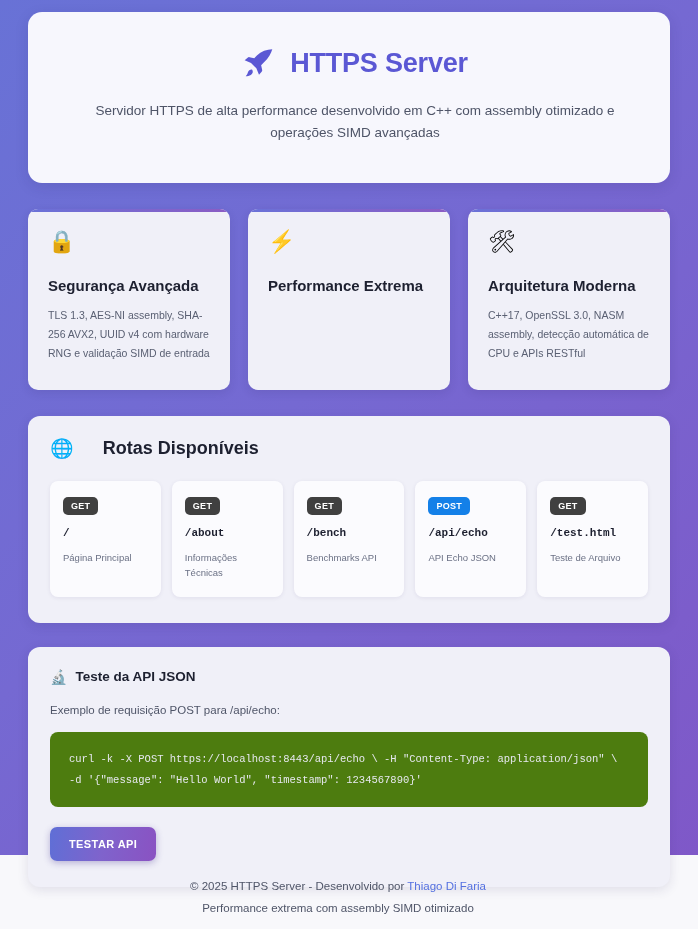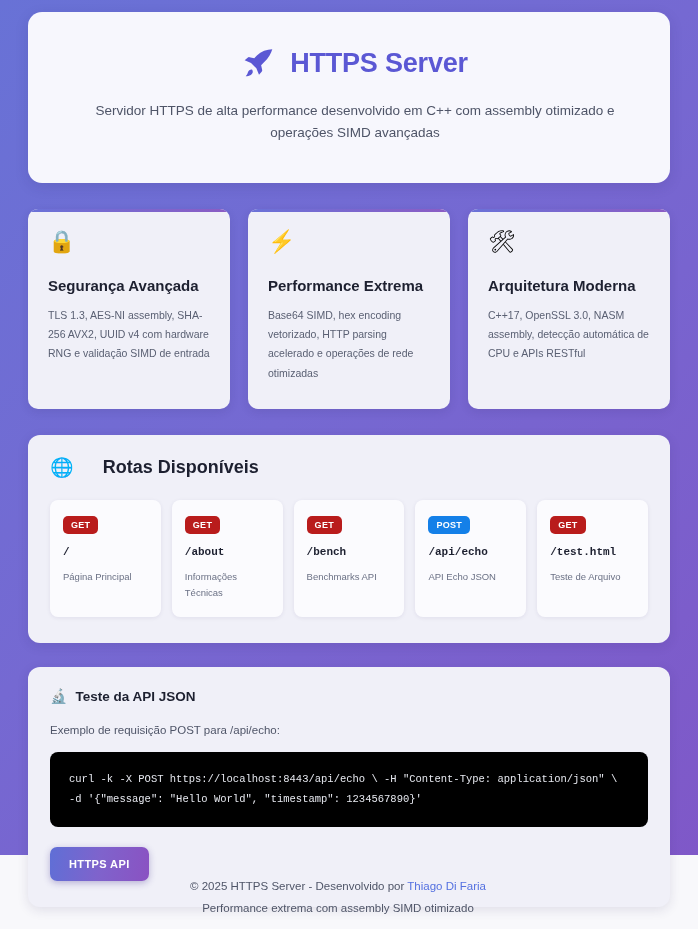--- a/index.html
+++ b/index.html
@@ -157,21 +157,21 @@
   .method {
     display: inline-block;
     font-size: 9px;
     font-weight: bold;
     color: #ffffff;
     padding: 4px 8px;
     border-radius: 5px;
     letter-spacing: 0.3px;
     margin-bottom: 12px;
   }
-  .method.get  { background: #b91c1c; }
+  .method.get  { background: #404040; }
   .method.post { background: #1480e8; }
   .route-path {
     font-family: "Liberation Mono", monospace;
     font-size: 11px;
     font-weight: bold;
     color: #1d2030;
     margin-bottom: 11px;
     word-break: break-all;
   }
   .route-desc {
@@ -192,21 +192,21 @@
     font-size: 13.5px;
     font-weight: bold;
     color: #1d2030;
   }
   .api-lead {
     font-size: 11.5px;
     color: #4f5568;
     margin-bottom: 16px;
   }
   .code-block {
-    background: #000000;
+    background: #4d7c0f;
     border-radius: 8px;
     padding: 17px 19px;
     font-family: "Liberation Mono", monospace;
     font-size: 10.5px;
     line-height: 1.95;
     color: #e6e8ef;
     word-break: break-word;
     margin-bottom: 20px;
   }
   .btn-test {
@@ -268,21 +268,20 @@
 
     <div class="features">
       <div class="feature-card">
         <span class="feature-icon">🔒</span>
         <div class="feature-title">Segurança Avançada</div>
         <div class="feature-desc">TLS 1.3, AES-NI assembly, SHA-256 AVX2, UUID v4 com hardware RNG e validação SIMD de entrada</div>
       </div>
       <div class="feature-card">
         <span class="feature-icon">⚡</span>
         <div class="feature-title">Performance Extrema</div>
-        <div class="feature-desc">Base64 SIMD, hex encoding vetorizado, HTTP parsing acelerado e operações de rede otimizadas</div>
       </div>
       <div class="feature-card">
         <span class="feature-icon">🛠</span>
         <div class="feature-title">Arquitetura Moderna</div>
         <div class="feature-desc">C++17, OpenSSL 3.0, NASM assembly, detecção automática de CPU e APIs RESTful</div>
       </div>
     </div>
 
     <div class="section-card">
       <div class="section-head">
@@ -318,21 +317,21 @@
       </div>
     </div>
 
     <div class="section-card">
       <div class="api-head">
         <span class="api-icon">🔬</span>
         <span class="api-title">Teste da API JSON</span>
       </div>
       <div class="api-lead">Exemplo de requisição POST para /api/echo:</div>
       <div class="code-block">curl -k -X POST https://localhost:8443/api/echo \ -H "Content-Type: application/json" \ -d '{"message": "Hello World", "timestamp": 1234567890}'</div>
-      <button class="btn-test">HTTPS API</button>
+      <button class="btn-test">TESTAR API</button>
     </div>
 
   </div>
 
   <div class="footer">
     <div class="footer-line">
       <span>© 2025 HTTPS Server - Desenvolvido por </span><a class="footer-link" href="#">Thiago Di Faria</a>
     </div>
     <div class="footer-line">Performance extrema com assembly SIMD otimizado</div>
   </div>

